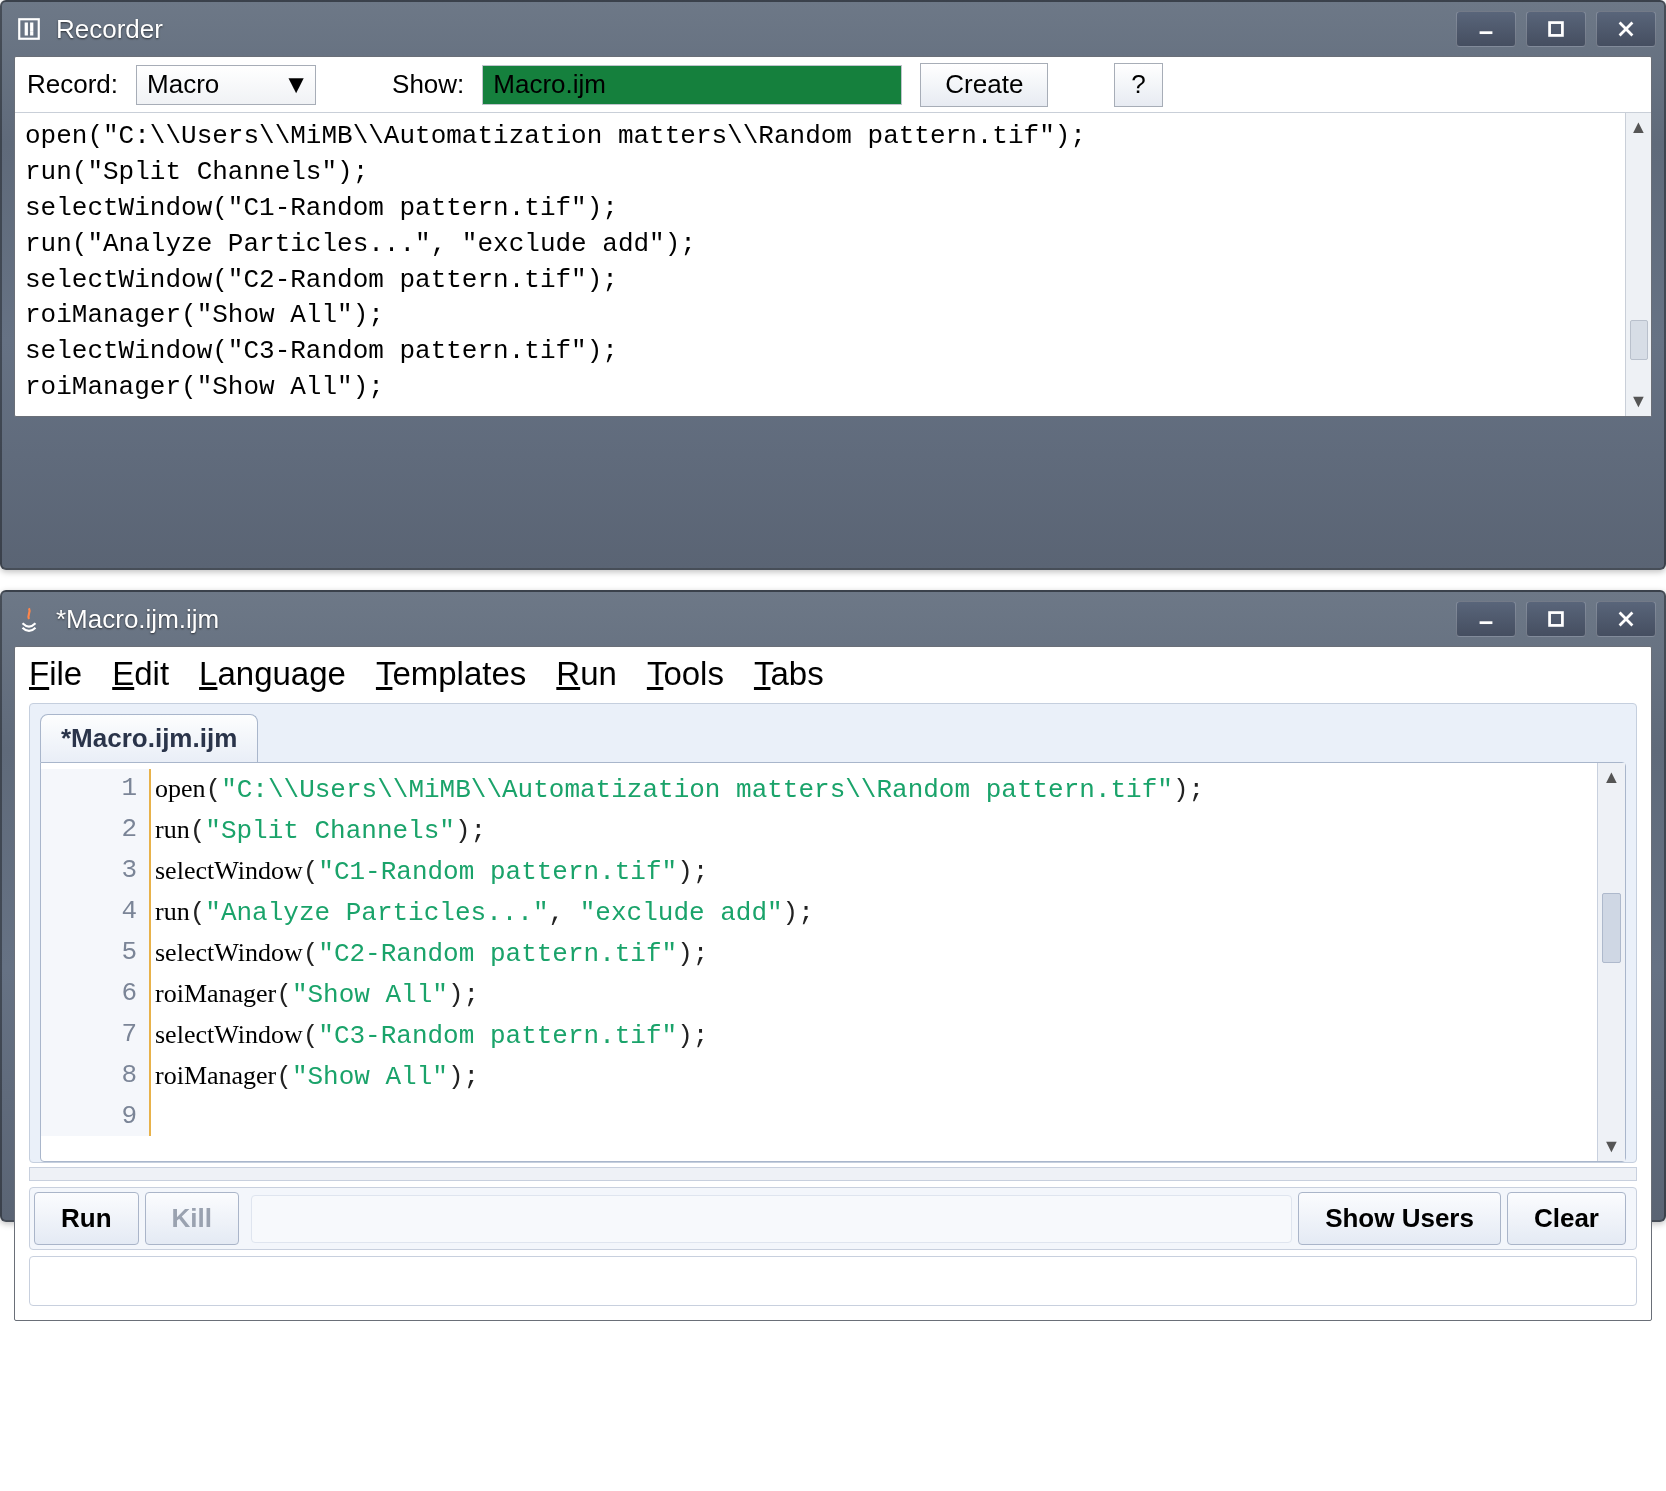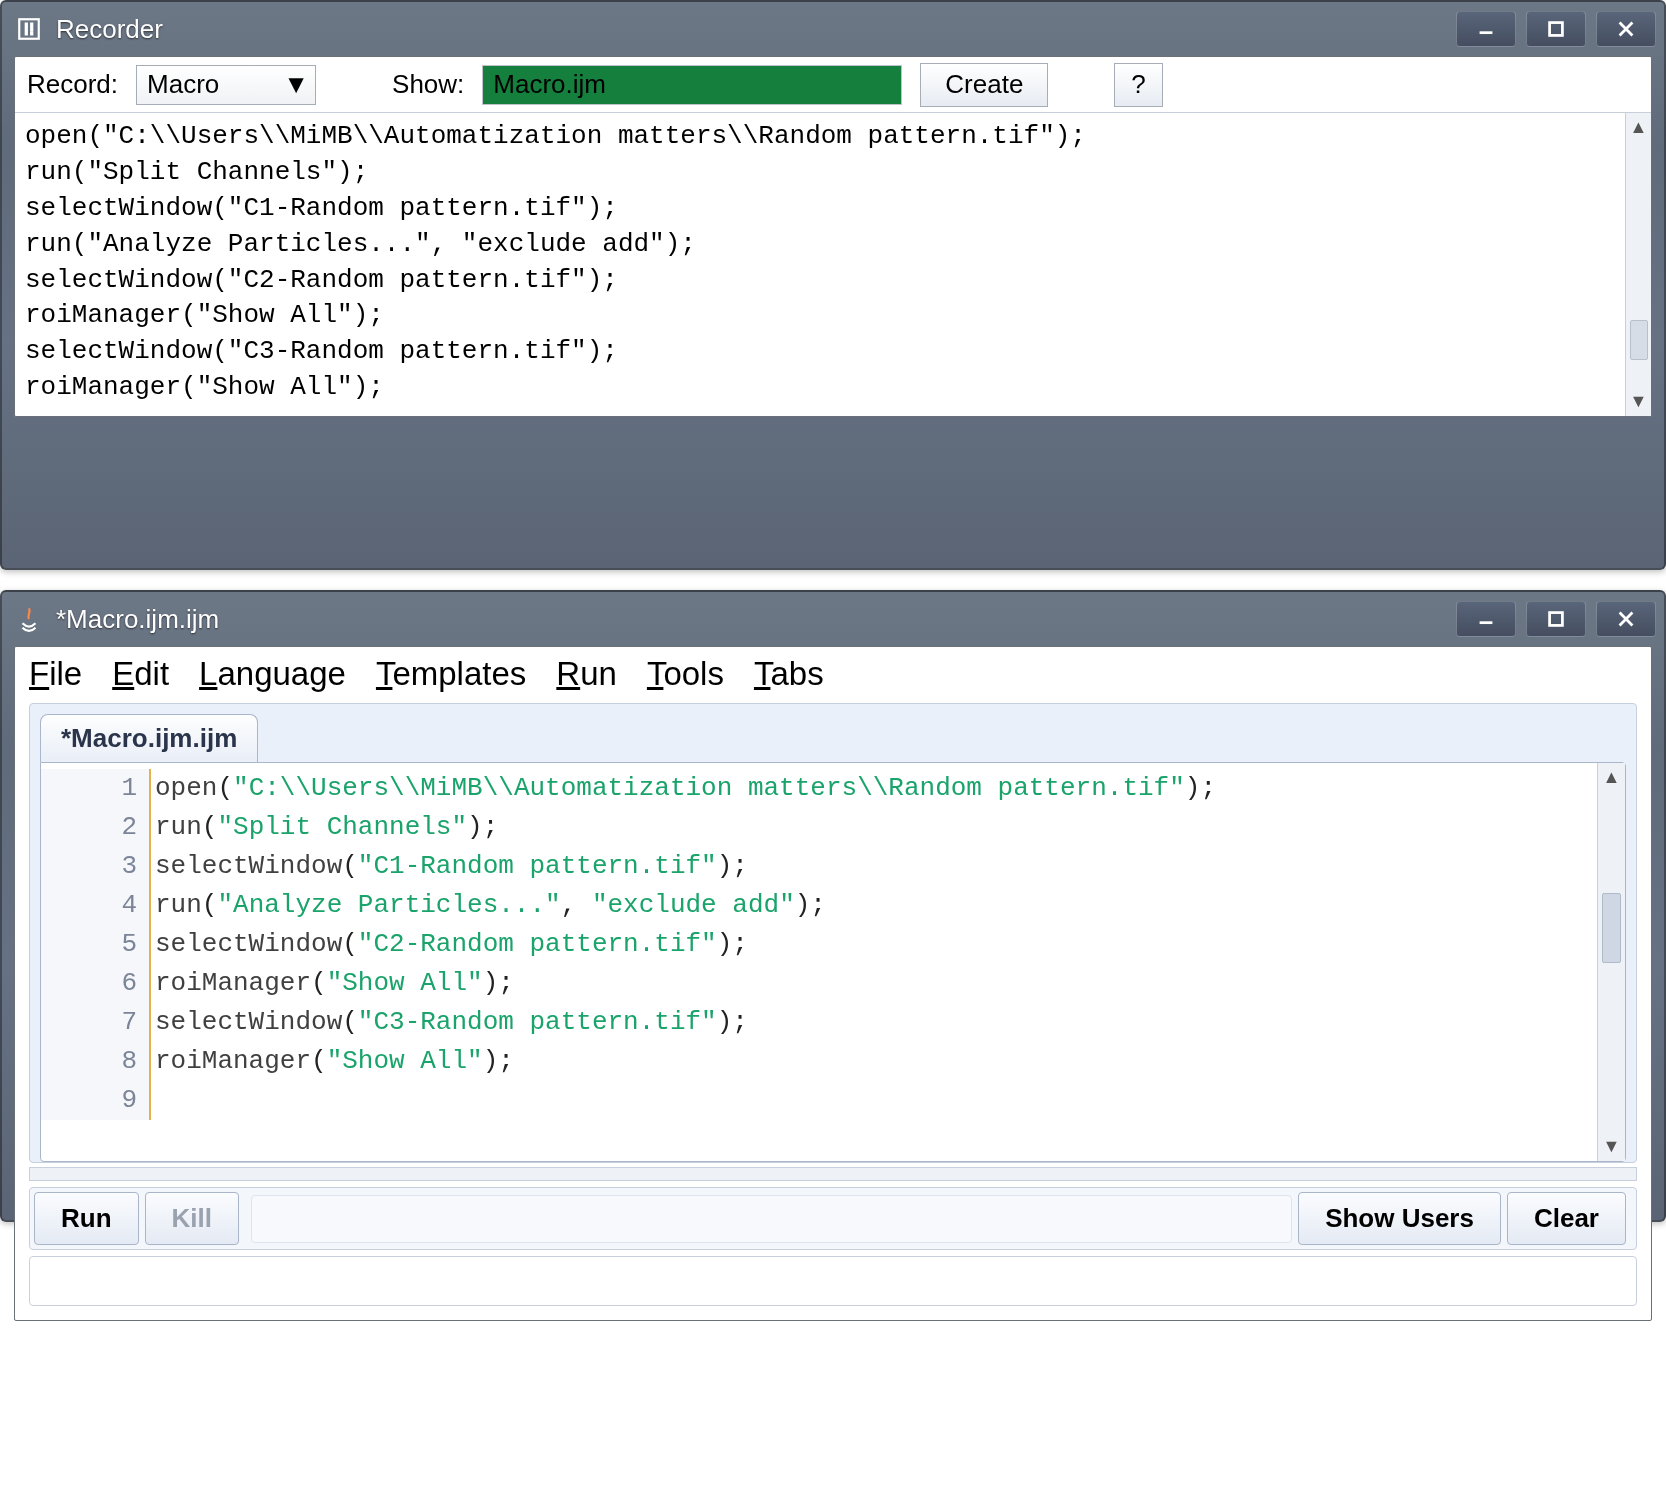--- a/index.html
+++ b/index.html
@@ -162,21 +162,21 @@
   .code-line { display:flex; }
   .gutter {
     width: 110px; text-align: right; padding-right: 12px;
     color:#7b8597;
     background:#f5f7fb;
     border-right: 2px solid #e8b24a;
   }
   .code-content { padding-left: 4px; white-space: pre; }
 
   
-  .tk-func { color:#404040; }
+  .tk-func { color:#000000;font-family:Liberation Serif, serif; }
   .tk-str  { color:#1aa36a; }
   .tk-punct{ color:#222; }
 
   .status-split {
     margin: 4px 14px 0 14px;
     height: 14px;
     background:#eef1f6;
     border:1px solid #c8d0de;
   }
 

